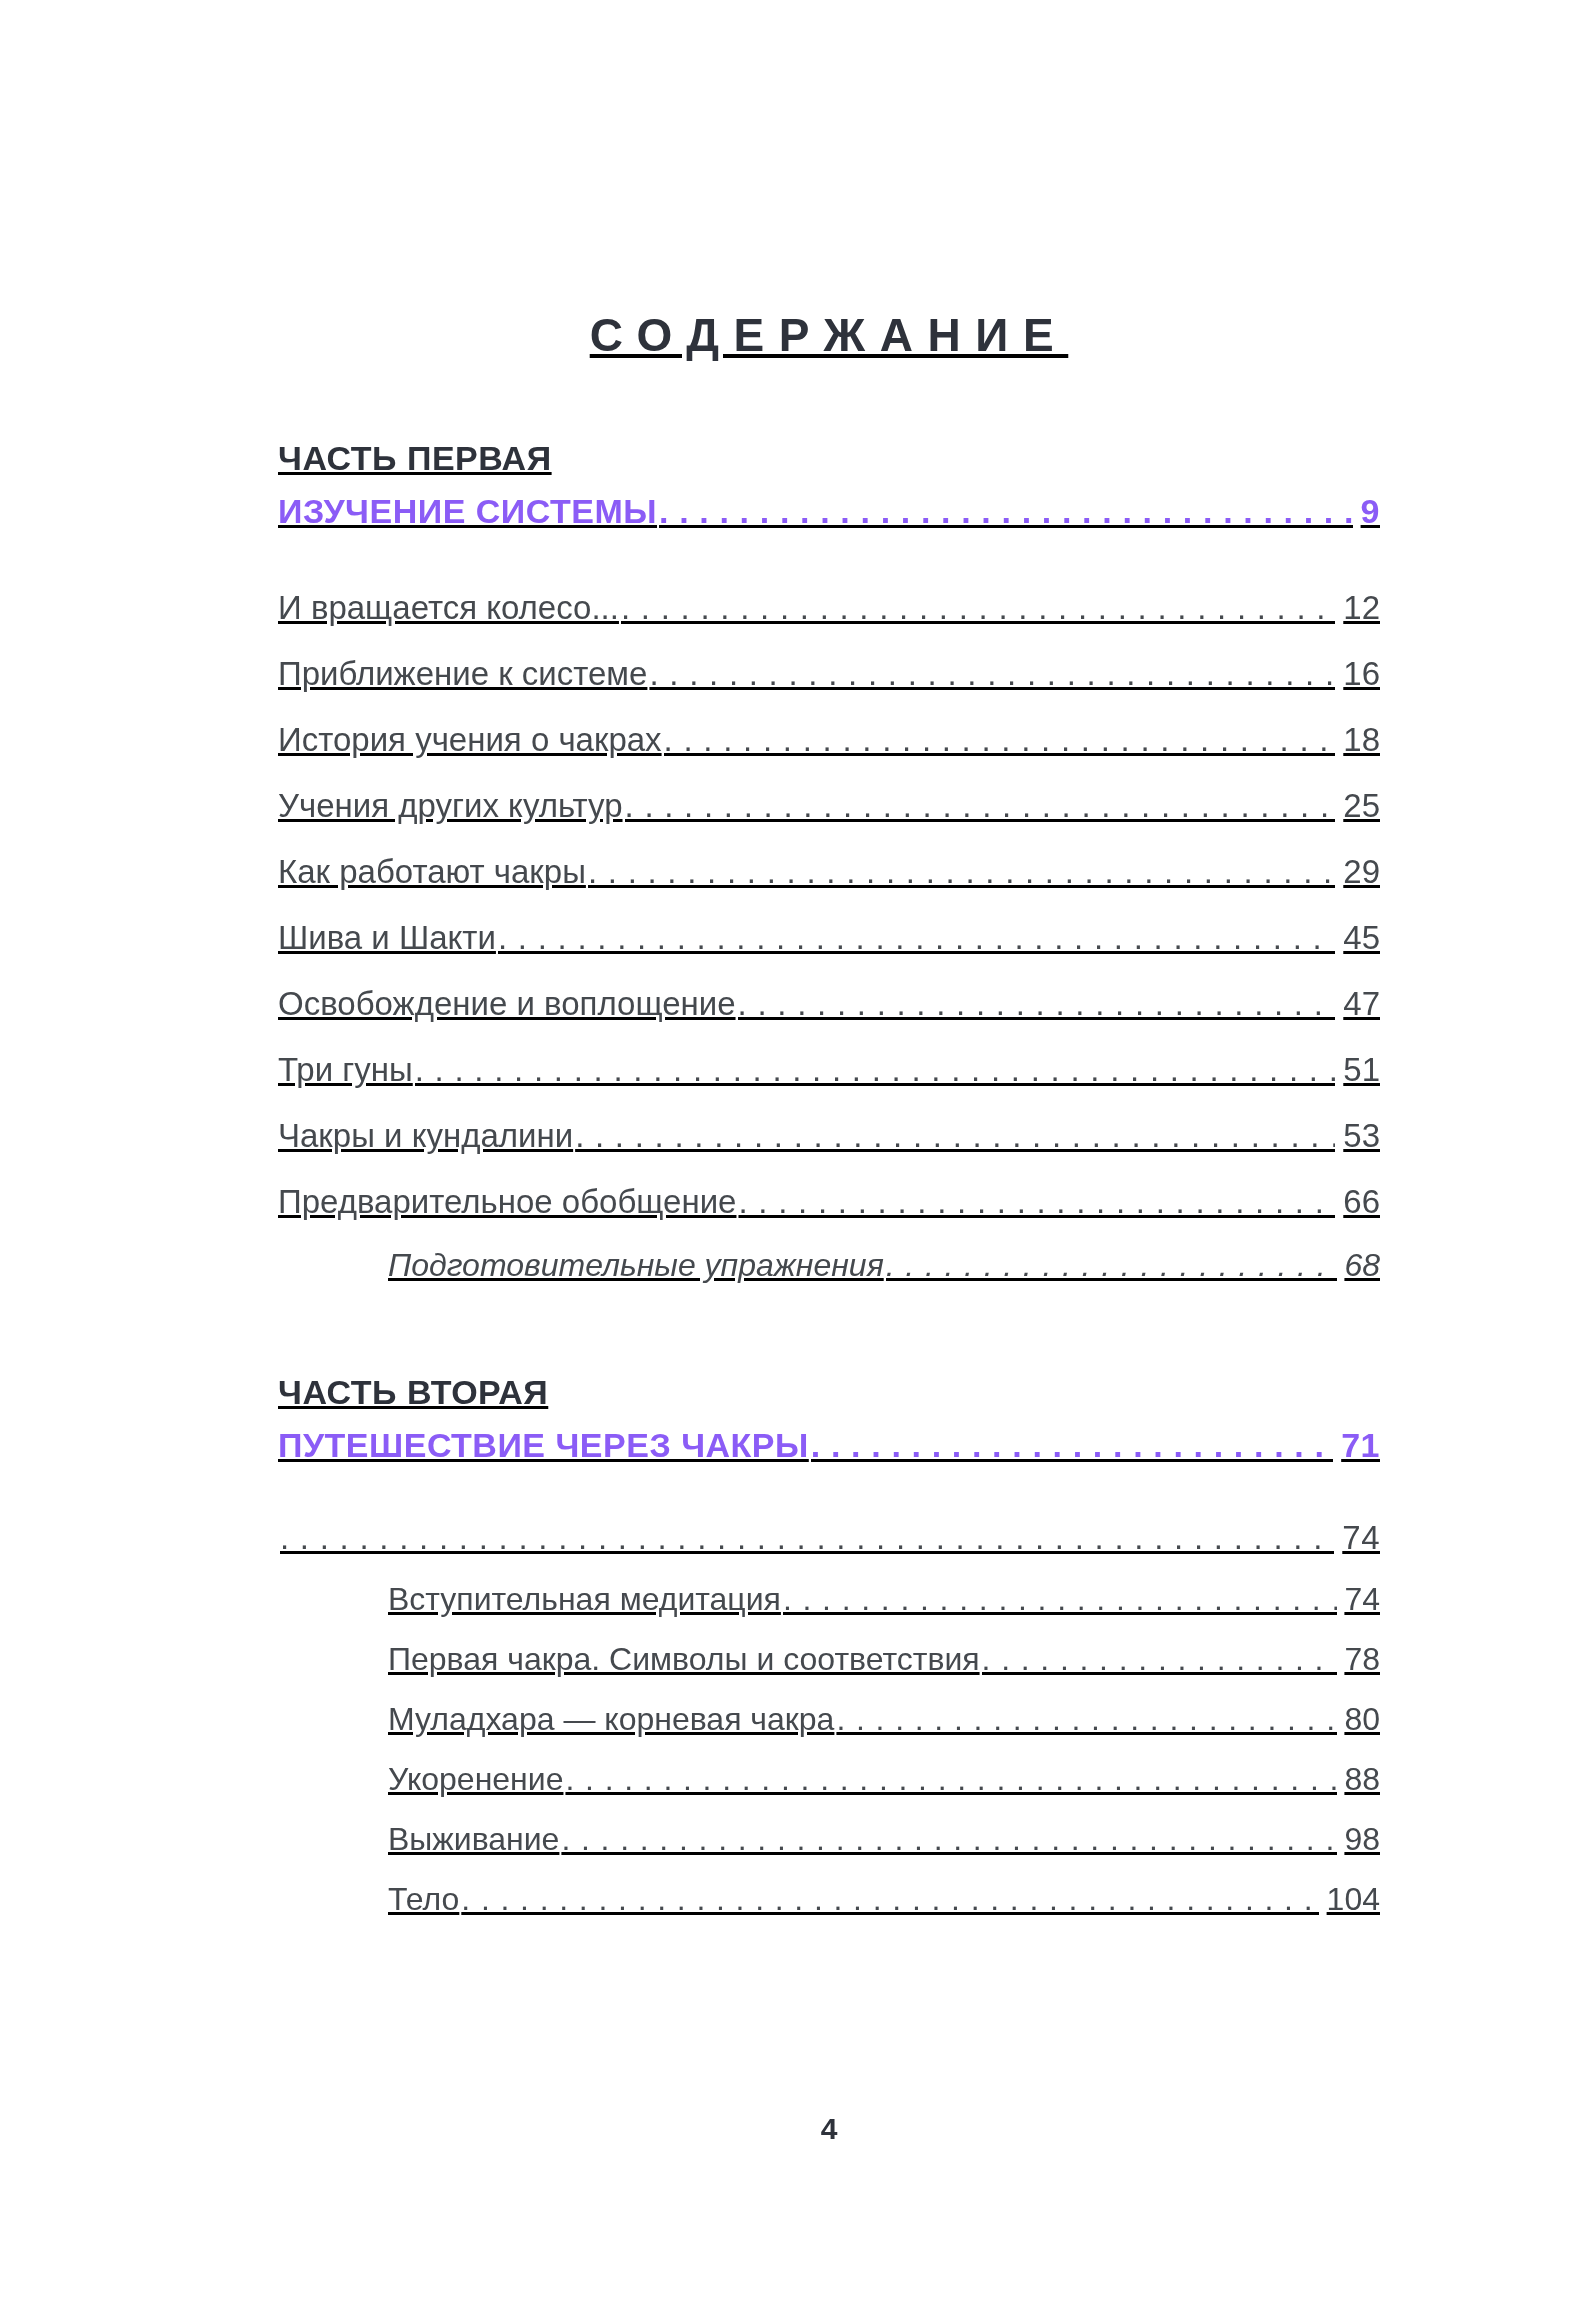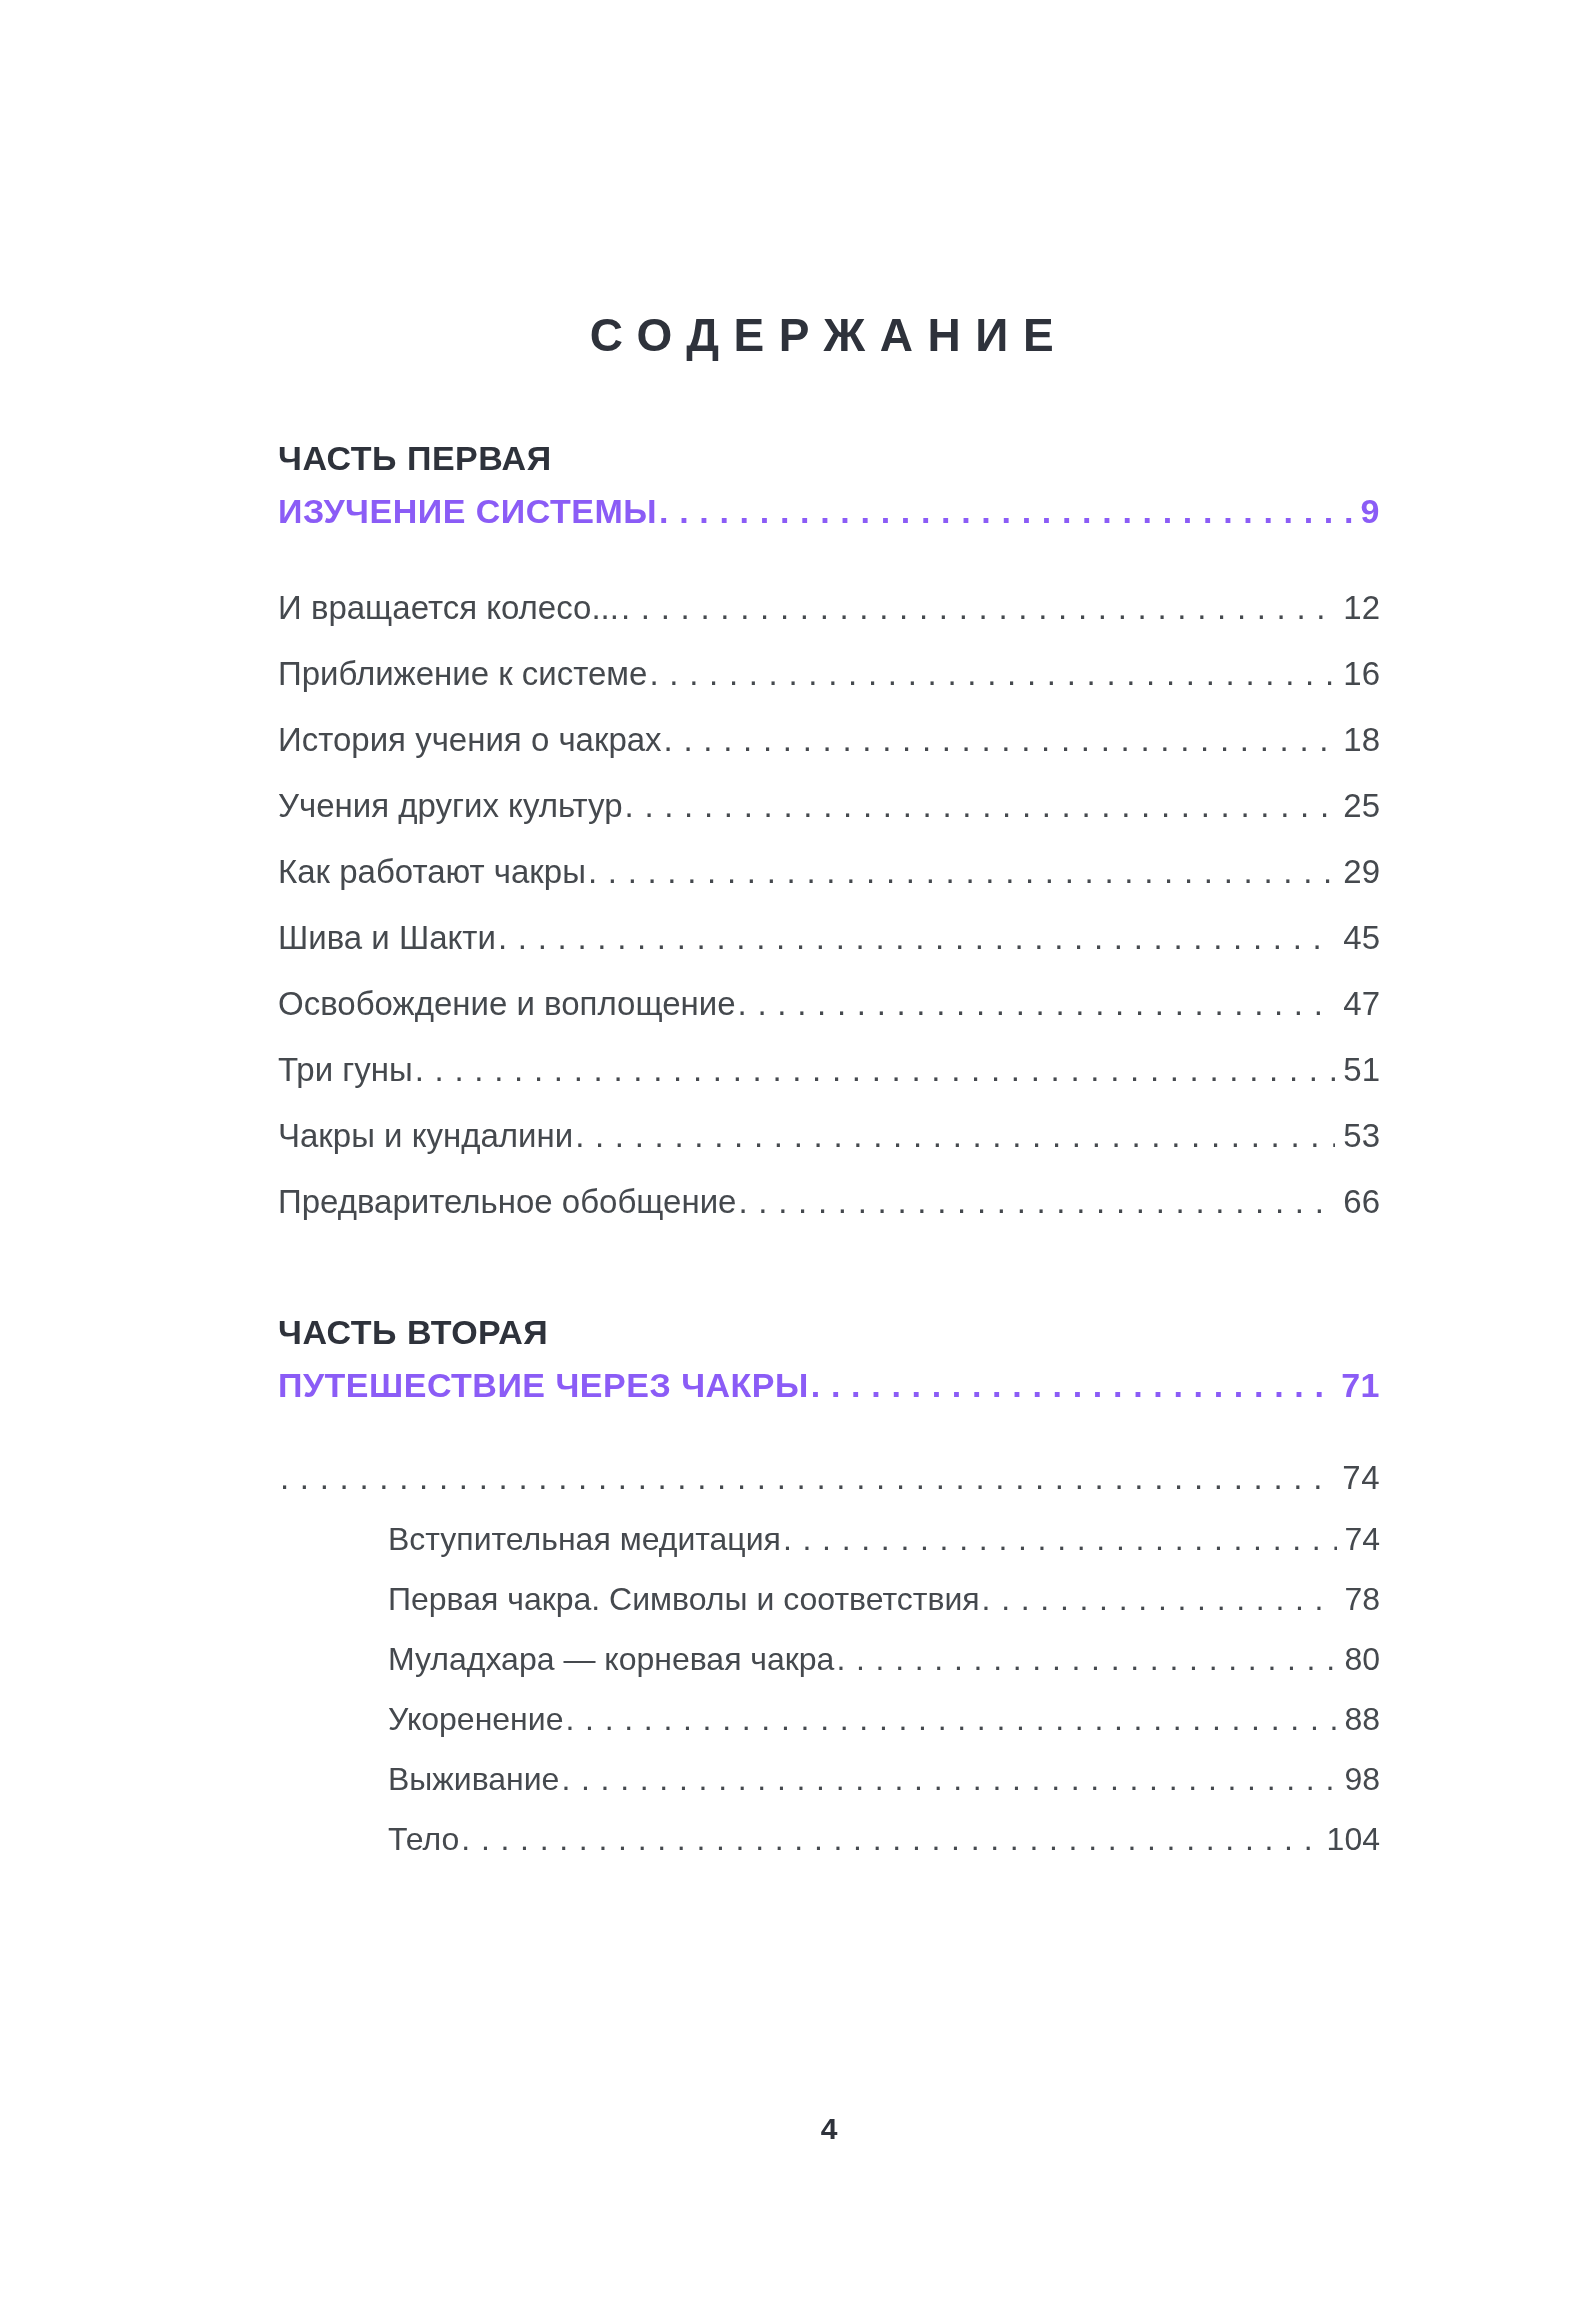--- a/index.html
+++ b/index.html
@@ -15,20 +15,21 @@
     height: 2322px;
     background: #ffffff;
     overflow: hidden;
   }
 
   .content {
     position: absolute;
     left: 278px;
     top: 0;
     width: 1102px;
+    text-decoration: underline;
   }
 
   
   .book-toc-title {
     margin-top: 310px;
     text-align: center;
     font-size: 46px;
     line-height: 51px;
     font-weight: bold;
     letter-spacing: 14.6px;
@@ -173,20 +174,25 @@
       <div class="row">
         <span class="label">Чакры и кундалини</span>
         <span class="dots"></span>
         <span class="pagenum">53</span>
       </div>
       <div class="row">
         <span class="label">Предварительное обобщение</span>
         <span class="dots"></span>
         <span class="pagenum">66</span>
       </div>
+      <div class="row sub italic">
+        <span class="label">Подготовительные упражнения</span>
+        <span class="dots"></span>
+        <span class="pagenum">68</span>
+      </div>
     </div>
 
     <div class="part-header second">
       <div class="part-kicker">ЧАСТЬ ВТОРАЯ</div>
       <div class="row bold-row">
         <span class="label">ПУТЕШЕСТВИЕ ЧЕРЕЗ ЧАКРЫ</span>
         <span class="dots"></span>
         <span class="pagenum">71</span>
       </div>
     </div>

